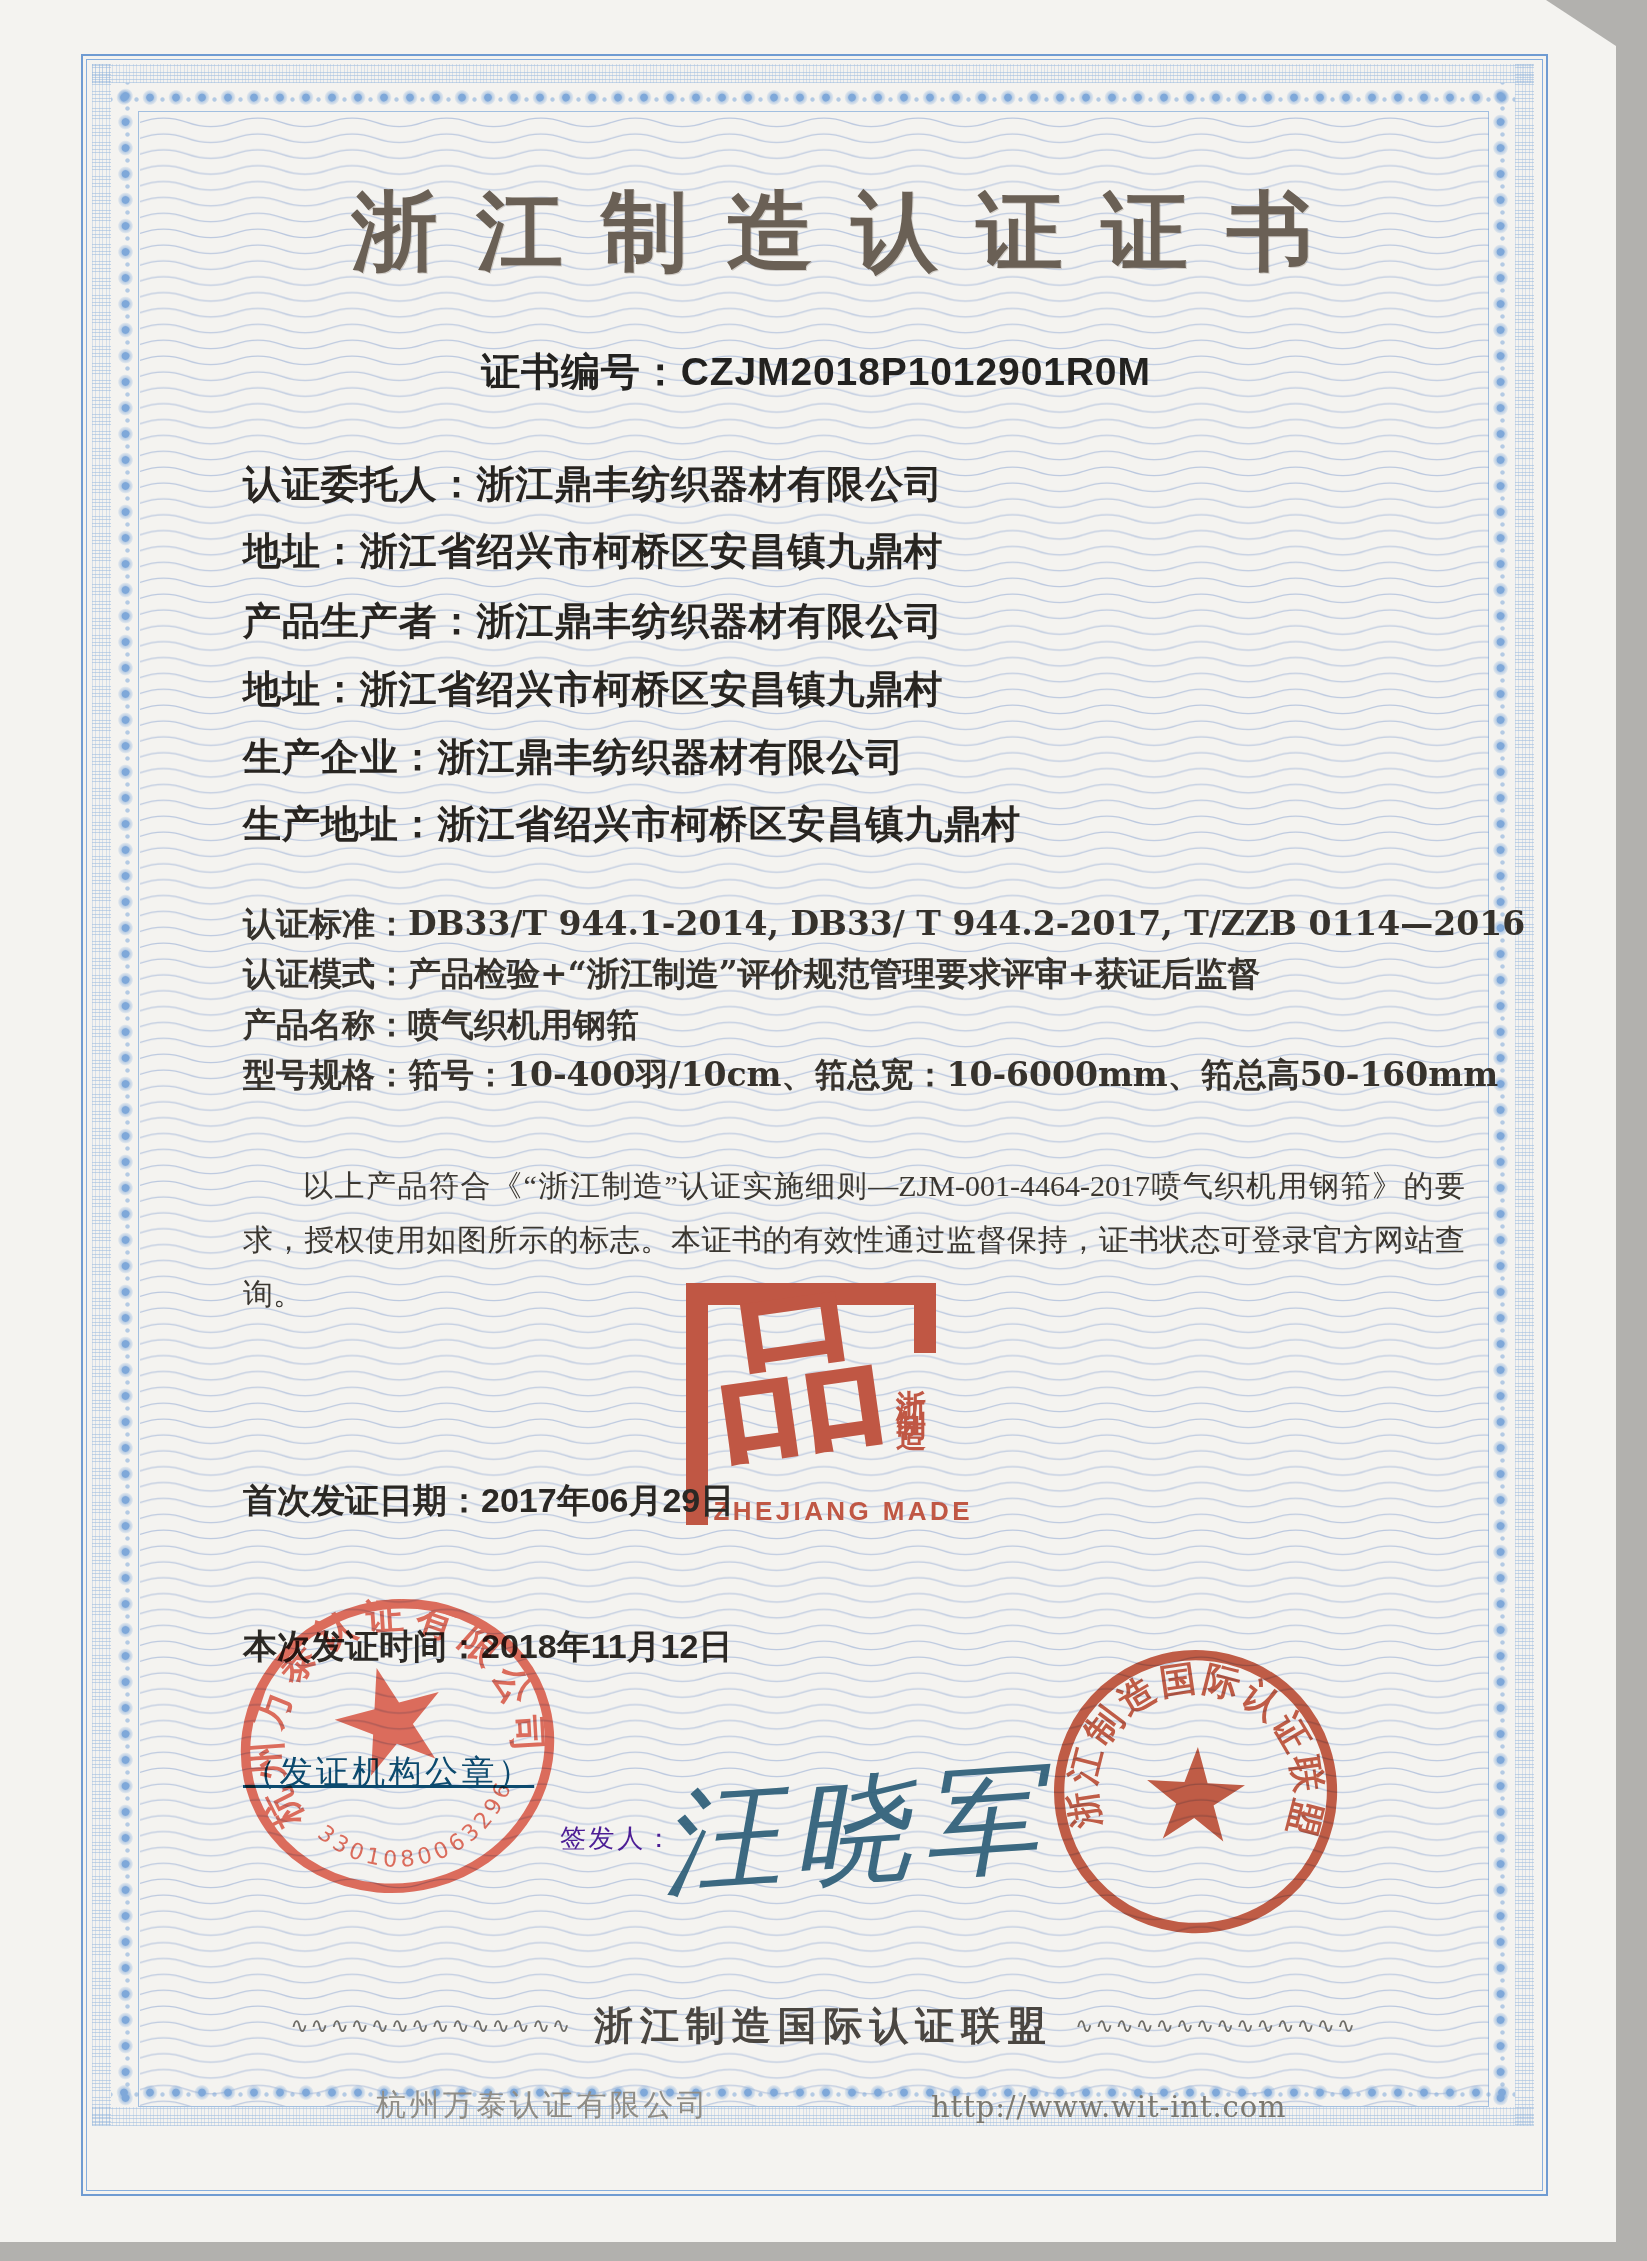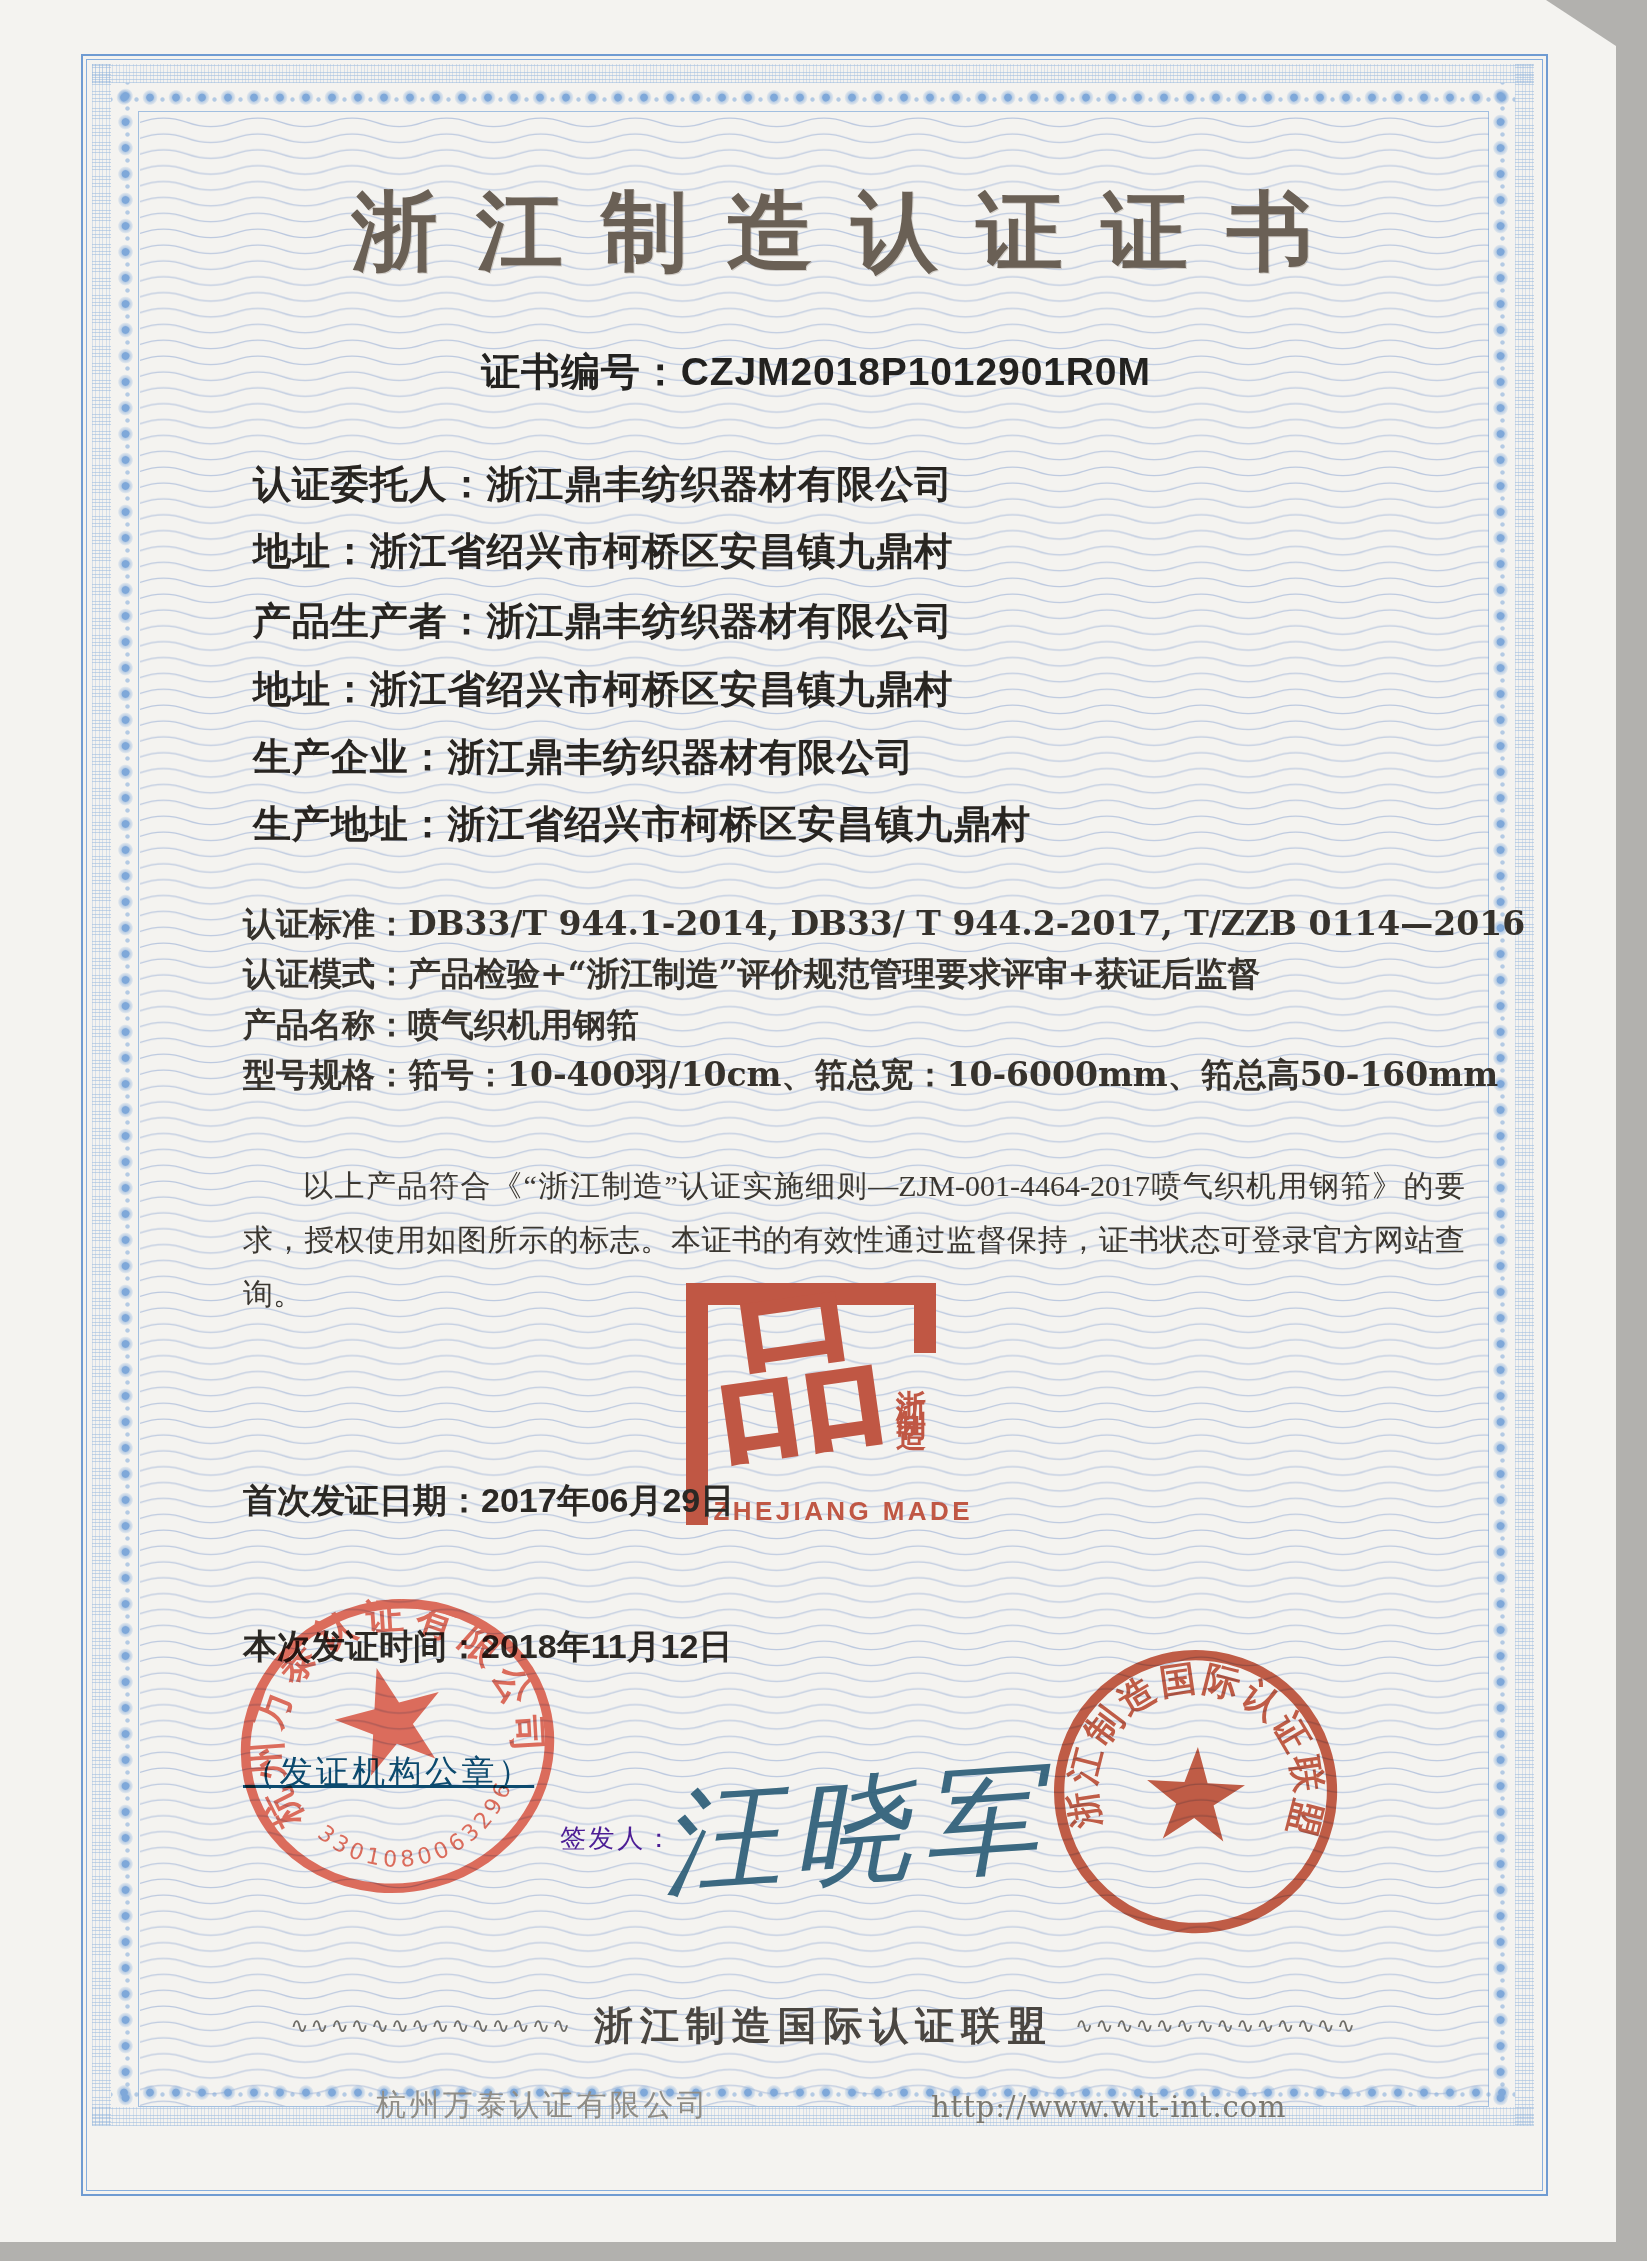--- a/index.html
+++ b/index.html
@@ -28,21 +28,21 @@
   .innerline{position:absolute;left:138px;top:111px;width:1349px;height:1994px;border:0.9px solid rgba(127,168,217,.7);z-index:1;}
   .waves{position:absolute;left:140px;top:112px;z-index:0;}
 
   
   .title{position:absolute;left:0;top:174px;width:1647px;text-align:center;
     font-family:"DejaVu Serif","Liberation Serif",serif;font-weight:bold;font-size:86px;
     letter-spacing:39px;padding-left:56px;box-sizing:border-box;color:#6a6055;z-index:2;
     text-shadow:0.9px 0.9px 0 rgba(106,96,85,.25);}
   .certnum{position:absolute;left:0;top:345px;width:1632px;text-align:center;font-size:39px;
     font-weight:bold;color:#232220;letter-spacing:0.9px;z-index:2;}
-  .infoline{position:absolute;left:253px;font-size:38px;font-weight:bold;color:#282521;
+  .infoline{position:absolute;left:243px;font-size:38px;font-weight:bold;color:#282521;
     letter-spacing:0.9px;z-index:2;white-space:nowrap;}
   .specline{position:absolute;left:243px;font-size:33px;font-weight:600;color:#36322c;
     font-family:"DejaVu Serif","Liberation Serif",serif;z-index:2;white-space:nowrap;}
   .statement{position:absolute;left:243px;top:1129px;width:1222px;font-size:30px;line-height:54px;
     text-indent:2em;color:#3b3731;font-family:Liberation Serif, serif;
     text-align:justify;z-index:2;}
   .dateline{position:absolute;left:243px;font-size:34px;font-weight:bold;color:#2b2824;z-index:2;white-space:nowrap;}
   .sealnote{position:absolute;left:243px;top:1750px;font-size:33px;color:#0c4a6e;letter-spacing:3.4px;
     font-family:"DejaVu Serif","Liberation Serif",serif;z-index:2;text-decoration:underline;}
   .signerlabel{position:absolute;left:560px;top:1821px;font-size:26px;color:#4c1d95;letter-spacing:2.6px;

